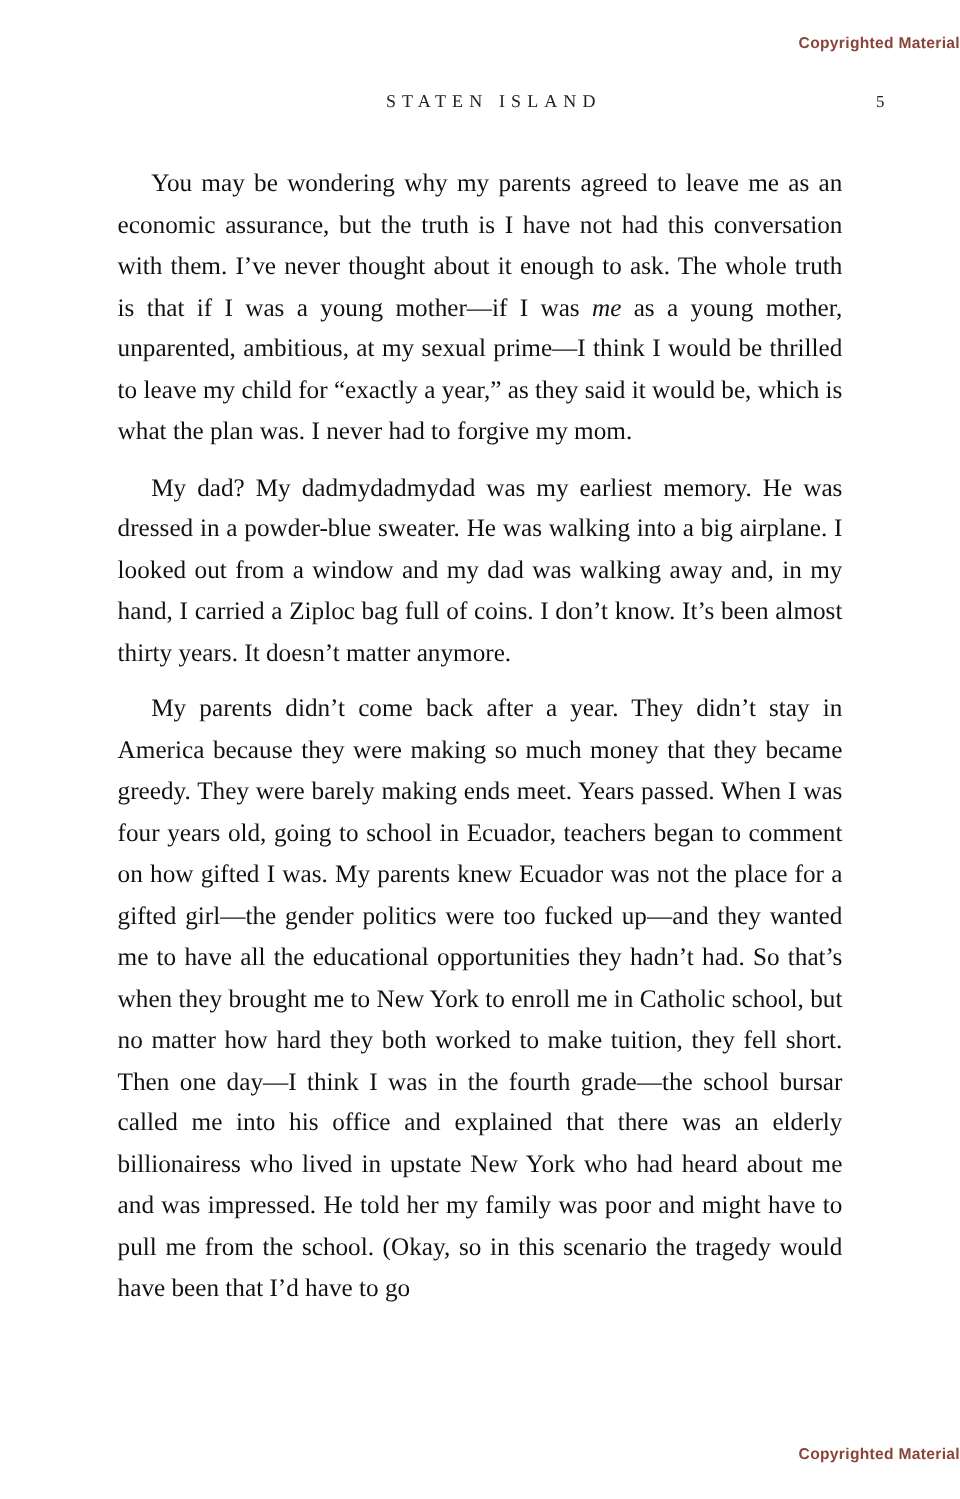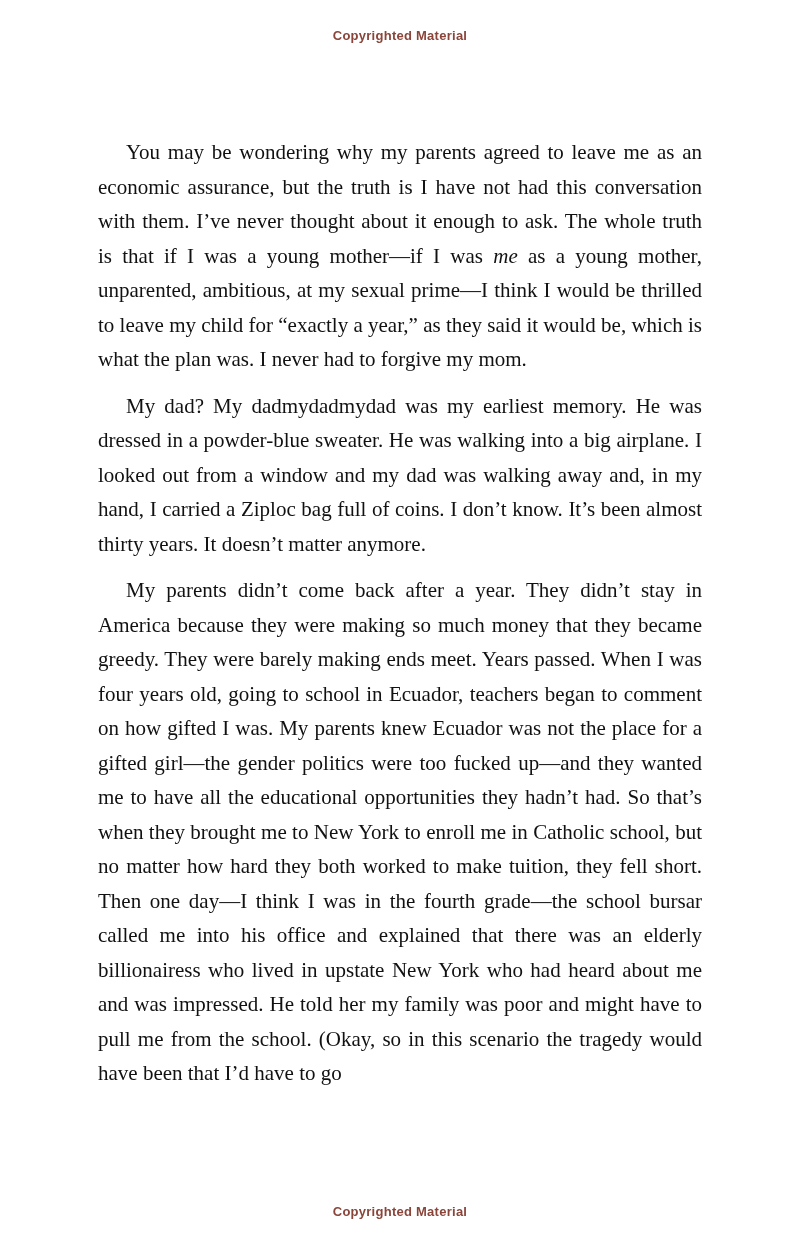--- a/index.html
+++ b/index.html
@@ -10,21 +10,21 @@
   .page {
     position: relative;
     width: 800px;
     height: 1249px;
     background: #ffffff;
     overflow: hidden;
     font-family: "Liberation Serif", serif;
     color: #161616;
   }
   .copyright {
-    text-align: center;
+    text-align: right;
     font-family: "Liberation Sans", sans-serif;
     font-size: 13px;
     font-weight: 600;
     letter-spacing: 0.02em;
     color: #8a453a;
   }
   .copyright.top {
     position: absolute;
     top: 28px;
     left: 0;
@@ -78,20 +78,24 @@
     font-style: italic;
   }
 </style>
 </head>
 <body>
 
 <div class="page">
 
   <div class="copyright top">Copyrighted Material</div>
 
+  <div class="running-header">
+    <span class="header-title">STATEN ISLAND</span>
+    <span class="page-number">5</span>
+  </div>
 
   <div class="body-text">
       <p><span>You may be wondering why my parents agreed to leave me as an economic assurance, but the truth is I have not had this conversation with them. I’ve never thought about it enough to ask. The whole truth is that if I was a young mother—if I was </span><em>me</em><span> as a young mother, unparented, ambitious, at my sexual prime—I think I would be thrilled to leave my child for “exactly a year,” as they said it would be, which is what the plan was. I never had to forgive my mom.</span></p>
       <p><span>My dad? My dadmydadmydad was my earliest memory. He was dressed in a powder-blue sweater. He was walking into a big airplane. I looked out from a window and my dad was walking away and, in my hand, I carried a Ziploc bag full of coins. I don’t know. It’s been almost thirty years. It doesn’t matter anymore.</span></p>
       <p><span>My parents didn’t come back after a year. They didn’t stay in America because they were making so much money that they became greedy. They were barely making ends meet. Years passed. When I was four years old, going to school in Ecuador, teachers began to comment on how gifted I was. My parents knew Ecuador was not the place for a gifted girl—the gender politics were too fucked up—and they wanted me to have all the educational opportunities they hadn’t had. So that’s when they brought me to New York to enroll me in Catholic school, but no matter how hard they both worked to make tuition, they fell short. Then one day—I think I was in the fourth grade—the school bursar called me into his office and explained that there was an elderly billionairess who lived in upstate New York who had heard about me and was impressed. He told her my family was poor and might have to pull me from the school. (Okay, so in this scenario the tragedy would have been that I’d have to go</span></p>
     </div>
 
   <div class="copyright bottom">Copyrighted Material</div>
 
 </div>

